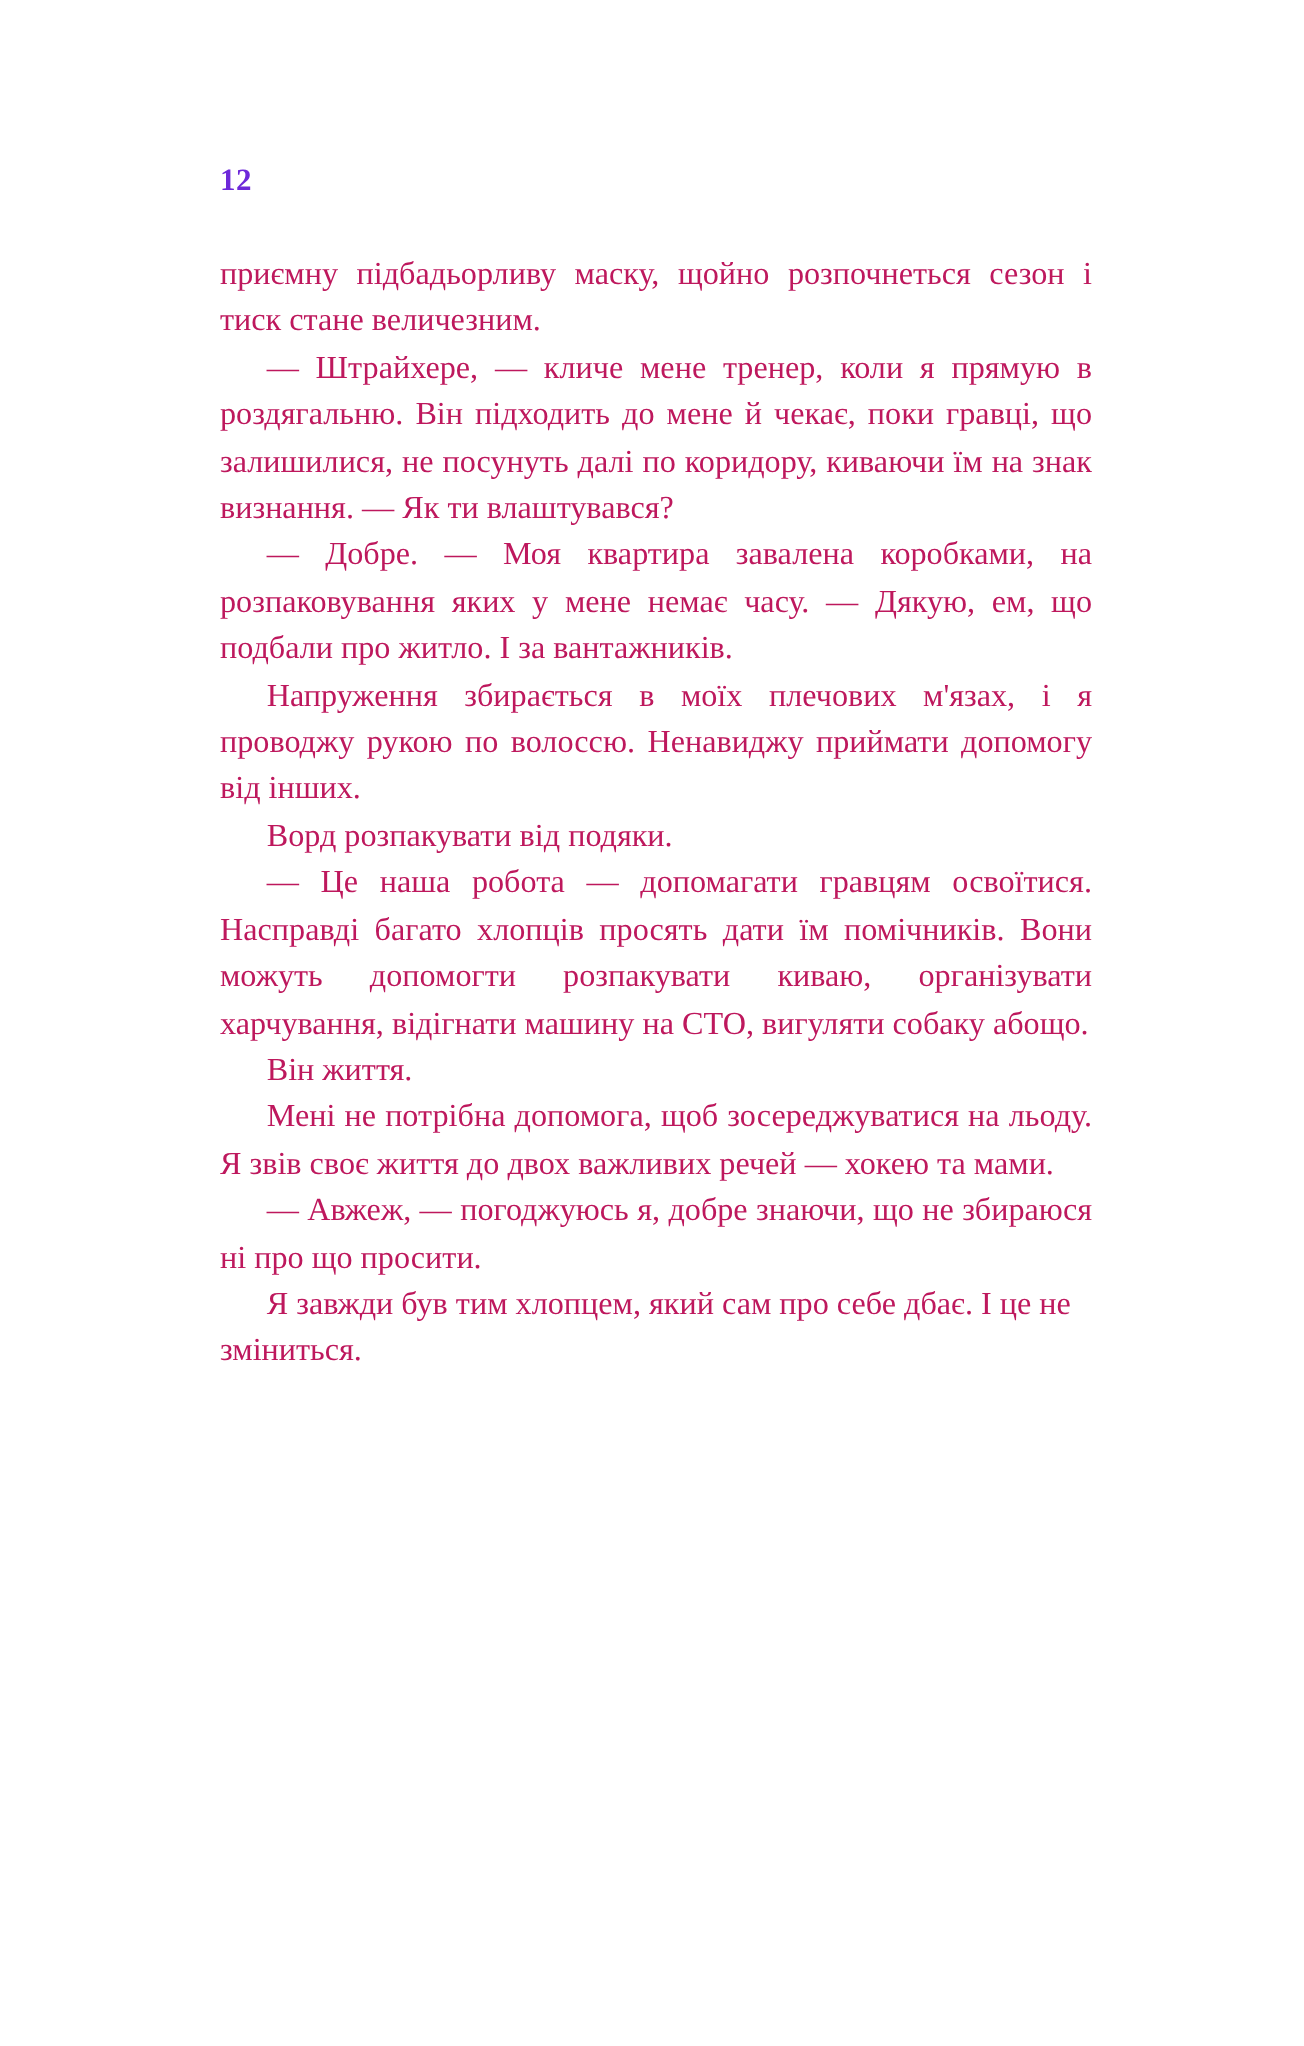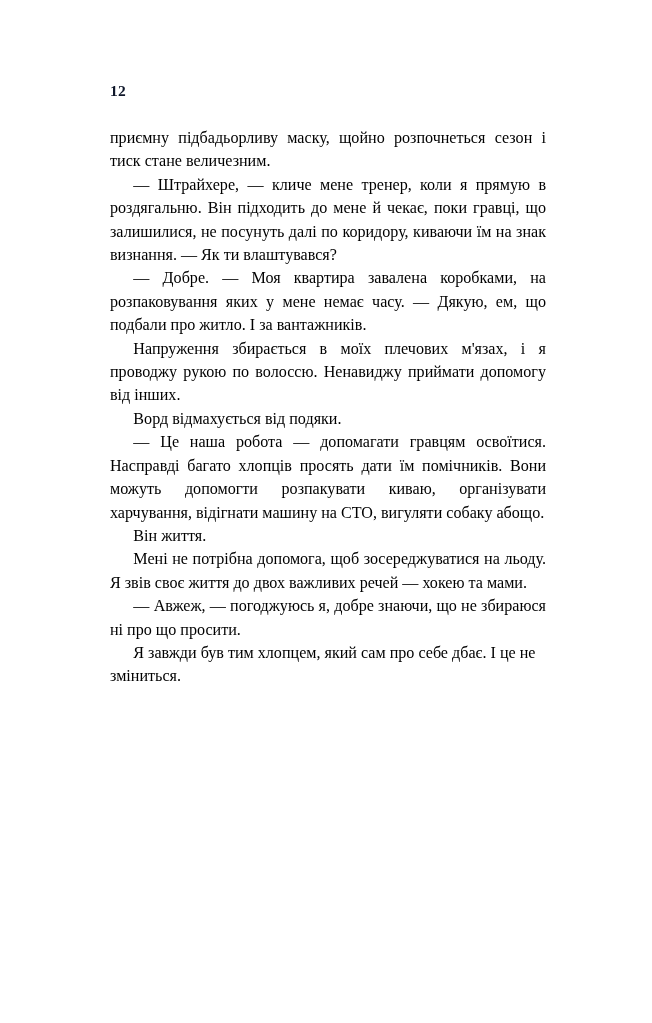--- a/index.html
+++ b/index.html
@@ -22,33 +22,33 @@
     padding: 0;
     background: #fff;
   }
   .page-number {
     position: absolute;
     top: 82px;
     left: 110px;
     font-family: "Liberation Serif", serif;
     font-size: 15.5px;
     font-weight: bold;
-    color: #0f172a;
+    color: #6d28d9;
     letter-spacing: 0.3px;
   }
   .text-block {
     position: absolute;
     top: 126px;
     left: 110px;
     width: 436px;
     font-size: 16.1px;
     line-height: 1.455;
     text-align: justify;
     text-justify: inter-word;
-    color: #000000;
+    color: #be185d;
     hyphens: manual;
   }
   .text-block p {
     margin: 0;
     text-indent: 0;
   }
   .text-block p.indent {
     text-indent: 1.45em;
   }
   .text-block p:last-child {
@@ -58,20 +58,20 @@
 </head>
 <body>
 
 <div class="page">
   <div class="page-number">12</div>
   <div class="text-block">
     <p>приємну підбадьорливу маску, щойно розпочнеться сезон і тиск стане величезним.</p>
     <p class="indent">— Штрайхере, — кличе мене тренер, коли я прямую в роздягальню. Він підходить до мене й чекає, поки гравці, що залишилися, не посунуть далі по коридору, киваючи їм на знак визнання. — Як ти влаштувався?</p>
     <p class="indent">— Добре. — Моя квартира завалена коробками, на розпаковування яких у мене немає часу. — Дякую, ем, що подбали про житло. І за вантажників.</p>
     <p class="indent">Напруження збирається в моїх плечових м'язах, і я проводжу рукою по волоссю. Ненавиджу приймати допомогу від інших.</p>
-    <p class="indent">Ворд відмахується від подяки.</p>
+    <p class="indent">Ворд розпакувати від подяки.</p>
     <p class="indent">— Це наша робота — допомагати гравцям освоїтися. Насправді багато хлопців просять дати їм помічників. Вони можуть допомогти розпакувати киваю, організувати харчування, відігнати машину на СТО, вигуляти собаку абощо.</p>
     <p class="indent">Він життя.</p>
     <p class="indent">Мені не потрібна допомога, щоб зосереджуватися на льоду. Я звів своє життя до двох важливих речей — хокею та мами.</p>
     <p class="indent">— Авжеж, — погоджуюсь я, добре знаючи, що не збираюся ні про що просити.</p>
     <p class="indent">Я завжди був тим хлопцем, який сам про себе дбає. І це не зміниться.</p>
   </div>
 </div>
 
 </body></html>

